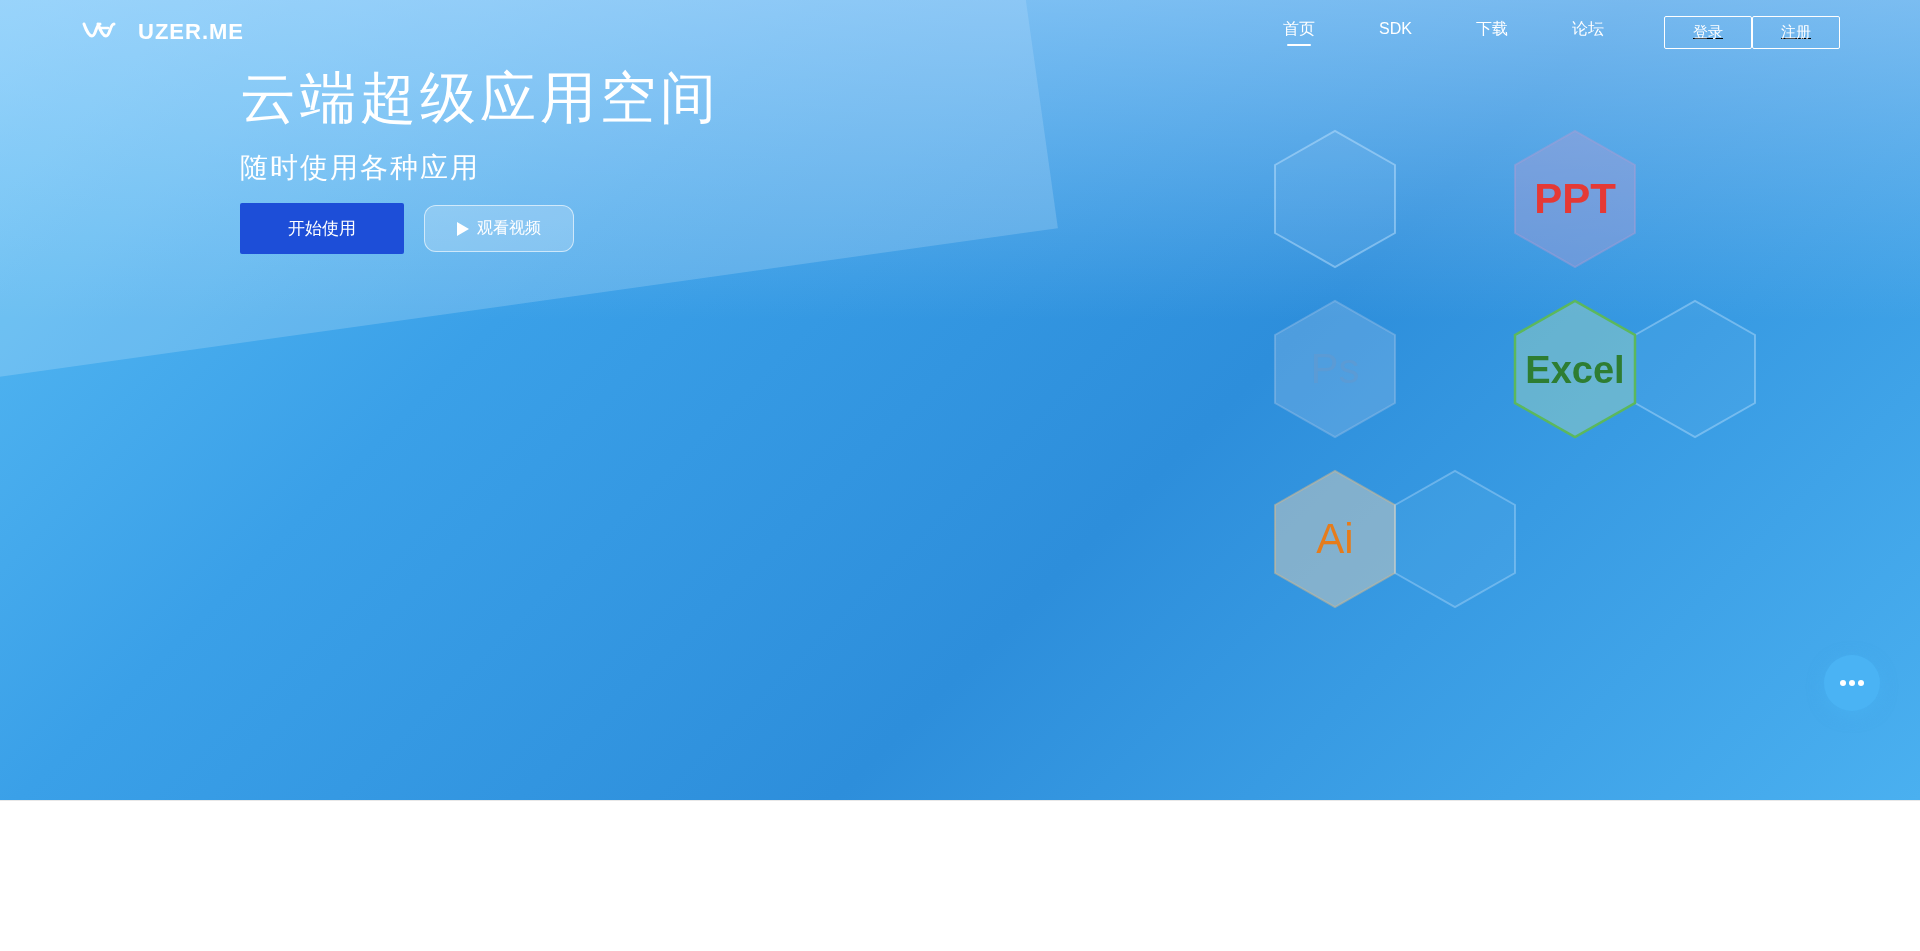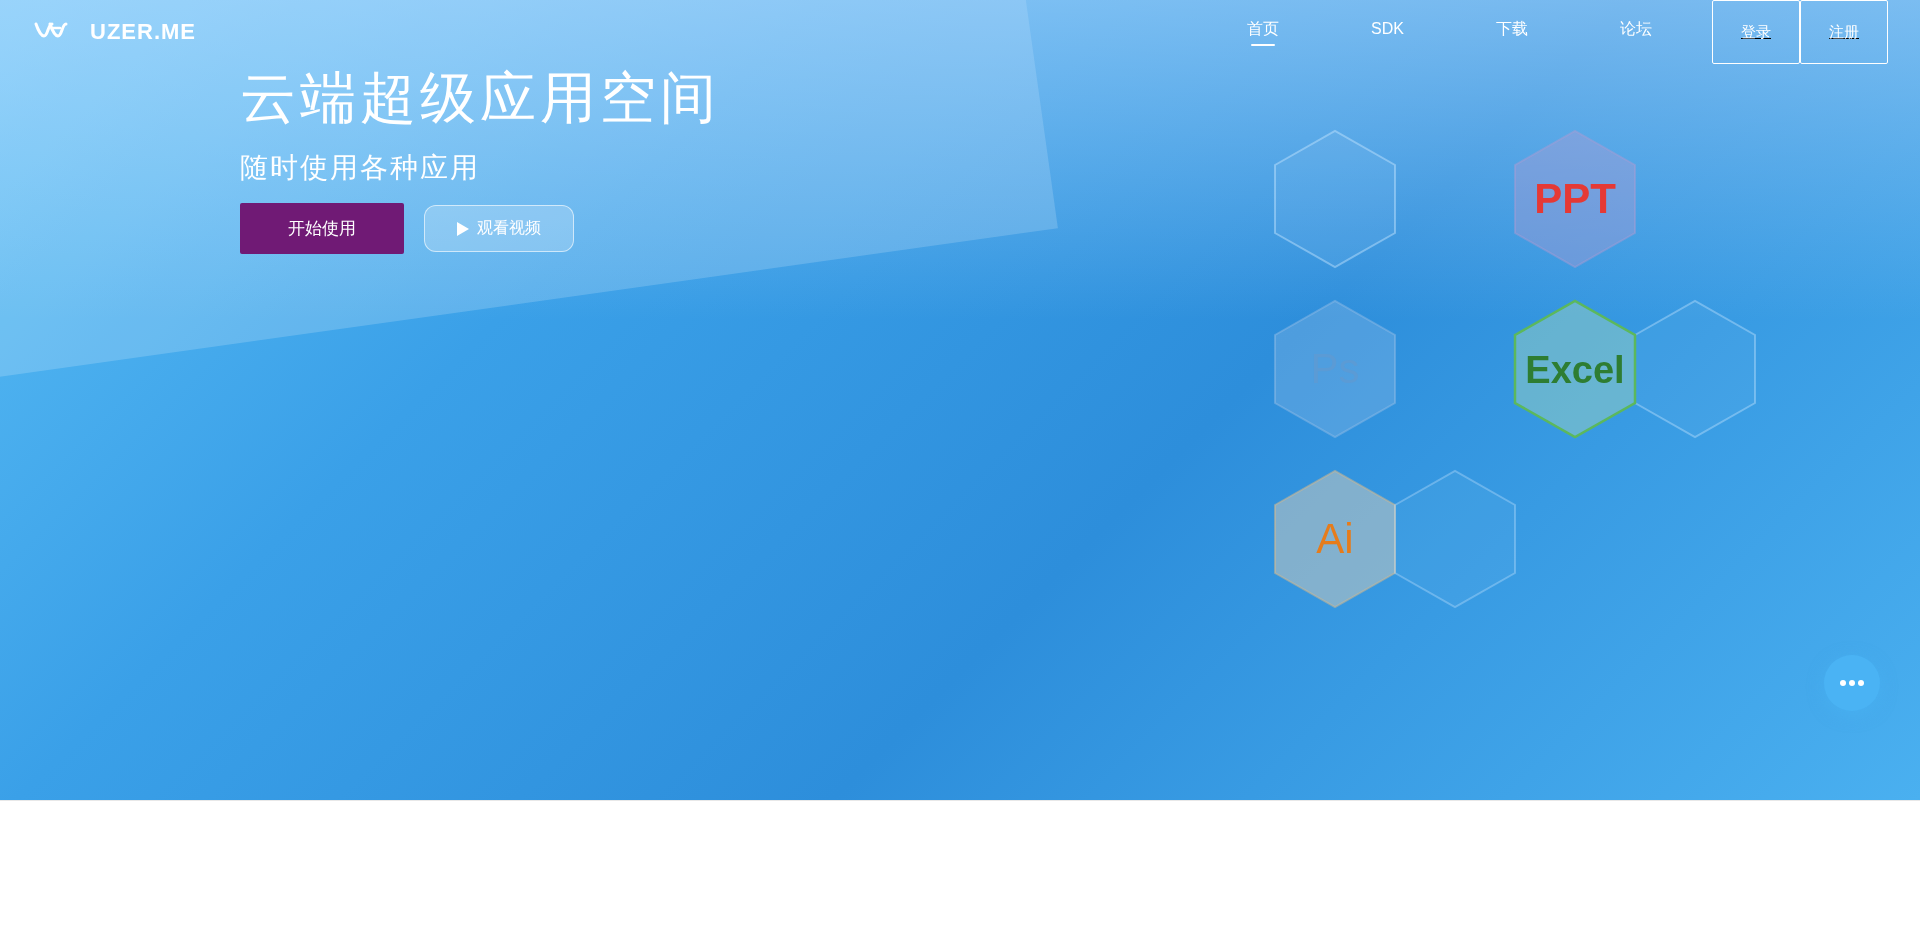--- a/index.html
+++ b/index.html
@@ -47,21 +47,22 @@
       right: 0;
       height: 320px;
       background: linear-gradient(180deg, rgba(180,220,255,0.55) 0%, transparent 100%);
     }
 
     
     .navbar {
       position: relative;
       z-index: 10;
       display: flex;
-      padding: 0 32px;
+      align-items: center;
+      padding: 0 80px;
       height: 64px;
     }
 
     .logo-area {
       display: flex;
       align-items: center;
       gap: 10px;
       cursor: pointer;
     }
 
@@ -73,21 +74,21 @@
     .logo-text {
       font-size: 22px;
       font-weight: 700;
       color: white;
       letter-spacing: 1px;
     }
 
     .nav-links {
       display: flex;
       align-items: center;
-      gap: 92px;
+      gap: 64px;
       margin-left: auto;
       margin-right: 60px;
     }
 
     .nav-link {
       font-size: 16px;
       color: white;
       cursor: pointer;
       position: relative;
       padding-bottom: 6px;
@@ -159,21 +160,21 @@
     }
 
     .hero-buttons {
       display: flex;
       gap: 20px;
       align-items: center;
     }
 
     .btn-start {
       padding: 14px 48px;
-      background: #701a75;
+      background: #1d4ed8;
       color: white;
       font-size: 17px;
       border: none;
       cursor: pointer;
       border-radius: 2px;
     }
 
     .btn-video {
       padding: 12px 32px;
       background: rgba(255,255,255,0.2);

